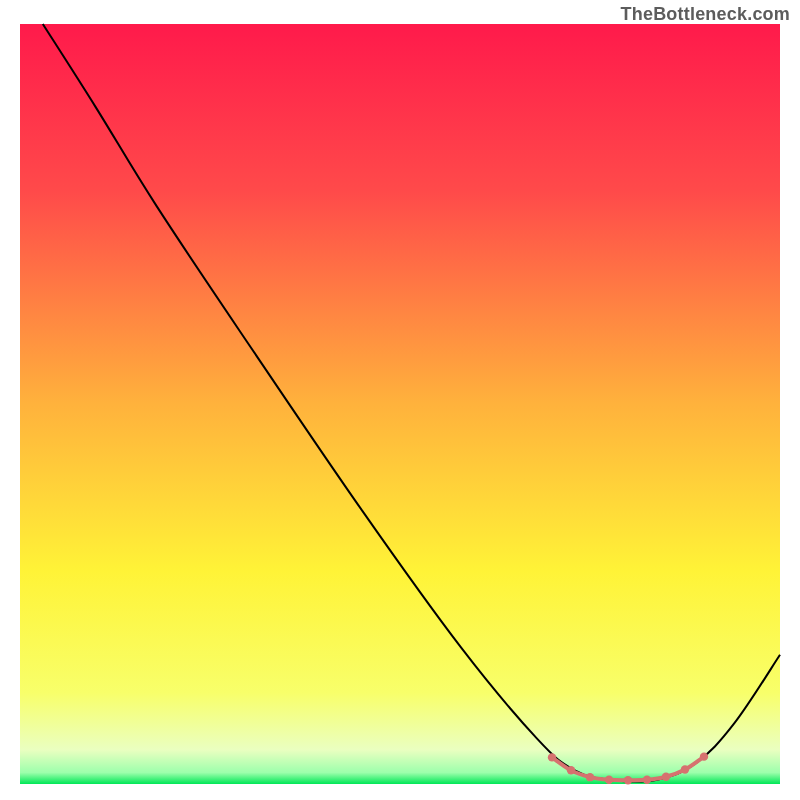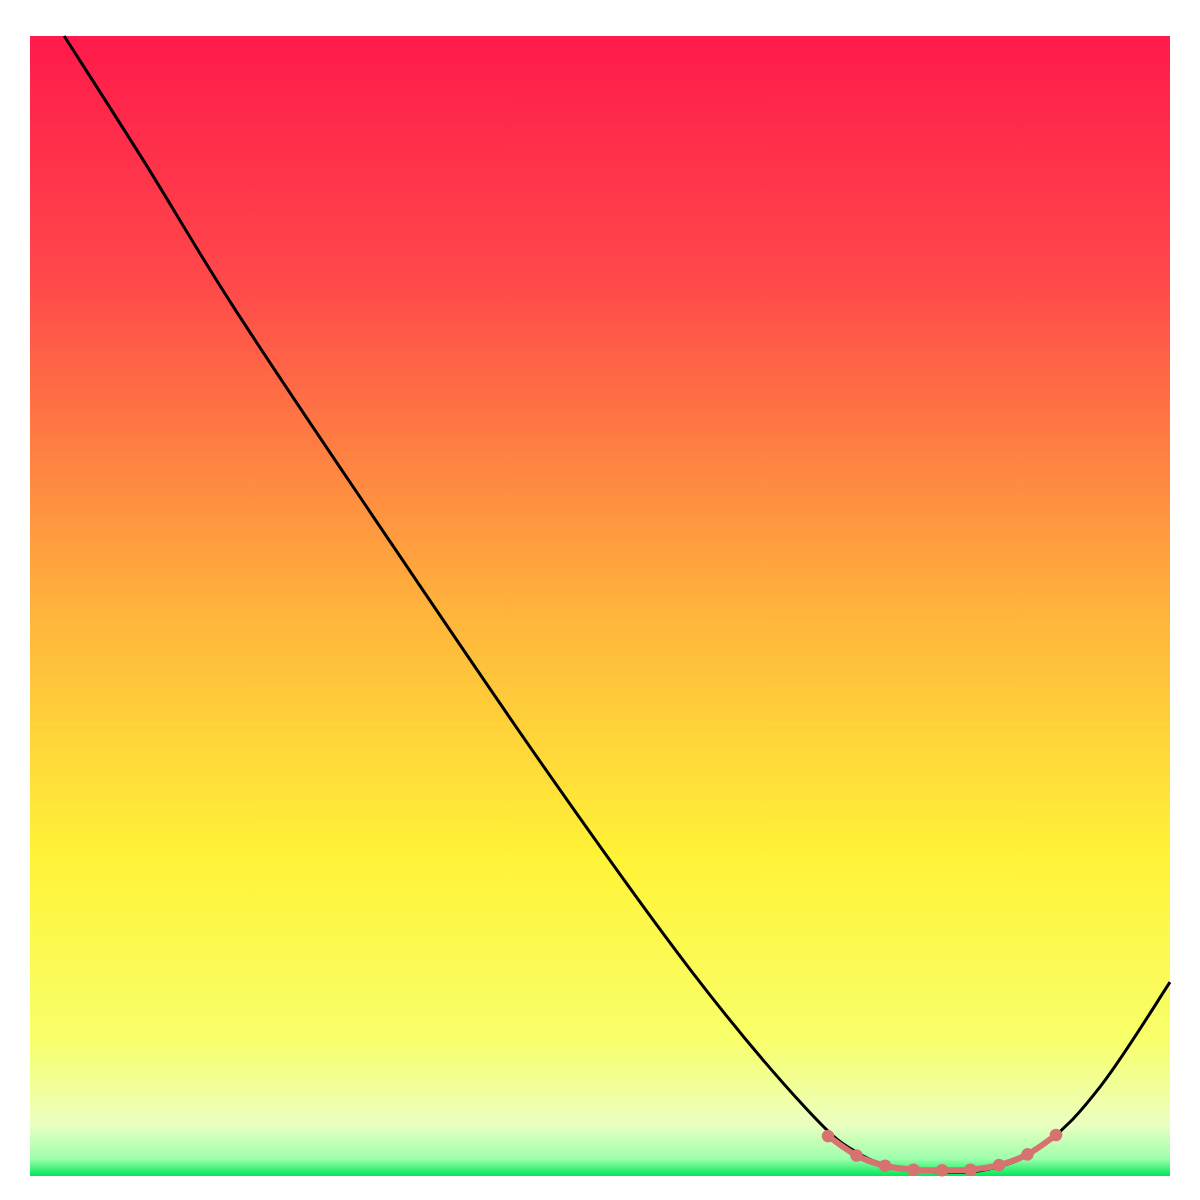--- a/index.html
+++ b/index.html
@@ -28,20 +28,21 @@
   svg.chart {
     display: block;
     width: 800px;
     height: 800px;
   }
 </style>
 </head>
 <body>
 
 <div class="wrap">
+  <div class="attribution">TheBottleneck.com</div>
 
   <svg class="chart" viewBox="0 0 800 800" preserveAspectRatio="none">
     <defs>
       <linearGradient id="bg-grad" x1="0" y1="0" x2="0" y2="1">
 
       <stop offset="0%" stop-color="#ff1a4b"></stop>
           <stop offset="22%" stop-color="#ff4a4a"></stop>
           <stop offset="50%" stop-color="#ffb23c"></stop>
           <stop offset="72%" stop-color="#fff337"></stop>
           <stop offset="88%" stop-color="#f8ff6a"></stop>

